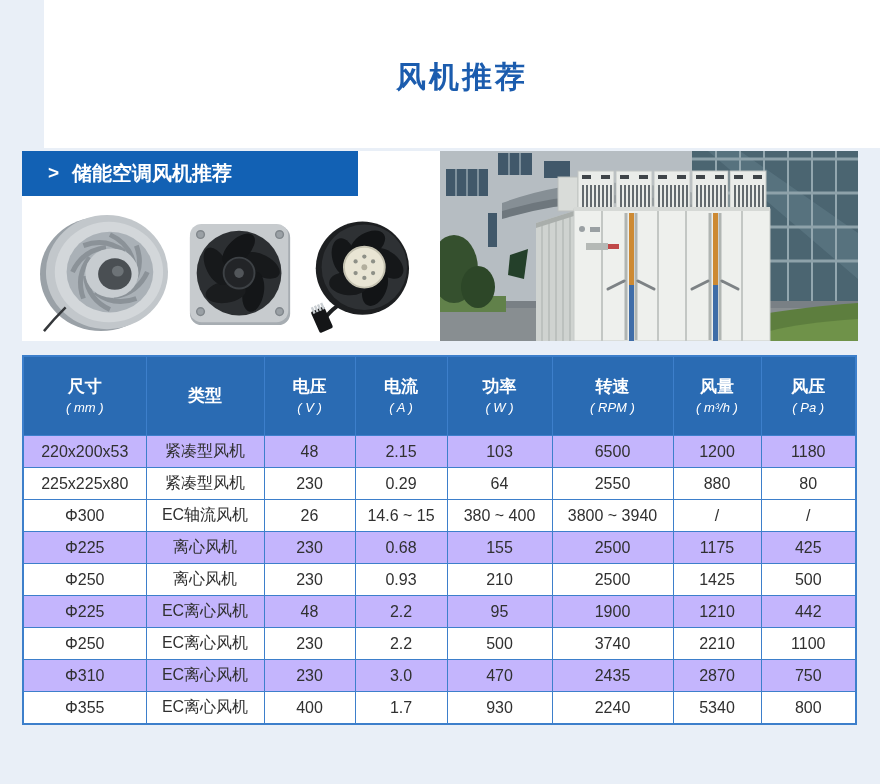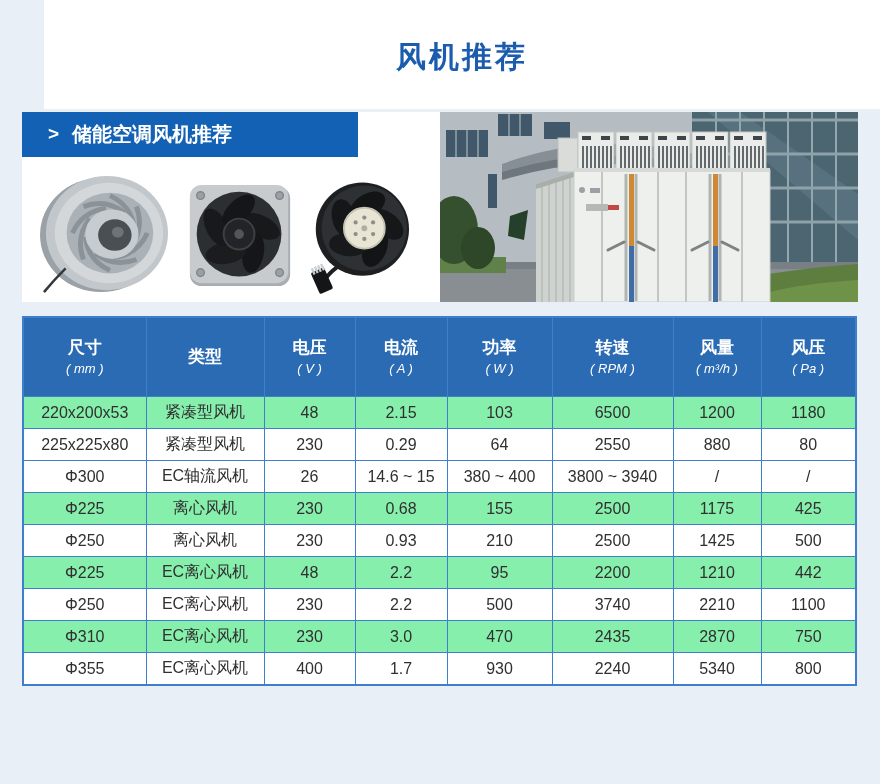--- a/index.html
+++ b/index.html
@@ -3,21 +3,21 @@
 <meta charset="utf-8">
 <style>
   html,body{margin:0;padding:0;}
   body{
     width:880px;height:784px;overflow:hidden;
     background:#E9EFF7;
     font-family:"Liberation Sans","DejaVu Sans",sans-serif;
     -webkit-font-smoothing:antialiased;
   }
   
-  .top-band{height:109px;background:#ffffff;display:flex;align-items:center;justify-content:center;margin-left:44px;}
+  .top-band{height:148px;background:#ffffff;display:flex;align-items:center;justify-content:center;margin-left:44px;}
   .page-title{
     color:#1B5CAE;font-size:30px;font-weight:bold;letter-spacing:3px;
     padding-top:6px;
   }
   
   .content{padding:3px 22px 0 22px;}
   .hero{display:flex;height:190px;}
   .fan-panel{
     position:relative;width:418px;height:190px;background:#ffffff;flex:0 0 auto;
   }
@@ -42,21 +42,21 @@
     background:#2A6BB3;color:#ffffff;height:78px;vertical-align:middle;
     padding:0;font-weight:bold;
   }
   .th-label{font-size:17px;font-weight:bold;line-height:20px;}
   .th-unit{font-size:13px;font-style:italic;font-weight:normal;margin-top:4px;line-height:14px;}
   .th-unit:empty{margin-top:0;}
   table.spec tbody td{
     height:31px;text-align:center;vertical-align:middle;
     font-size:16px;color:#303030;background:#ffffff;padding:0;
   }
-  table.spec tbody tr.alt td{background:#86efac;}
+  table.spec tbody tr.alt td{background:#c4b5fd;}
 </style>
 </head>
 <body>
 
 <div class="top-band">
   <div class="page-title">风机推荐</div>
 </div>
 
 <div class="content">
 
@@ -434,21 +434,21 @@
             <td>2500</td>
             <td>1425</td>
             <td>500</td>
           </tr>
           <tr class="alt">
             <td>Φ225</td>
             <td>EC离心风机</td>
             <td>48</td>
             <td>2.2</td>
             <td>95</td>
-            <td>2200</td>
+            <td>1900</td>
             <td>1210</td>
             <td>442</td>
           </tr>
           <tr>
             <td>Φ250</td>
             <td>EC离心风机</td>
             <td>230</td>
             <td>2.2</td>
             <td>500</td>
             <td>3740</td>

